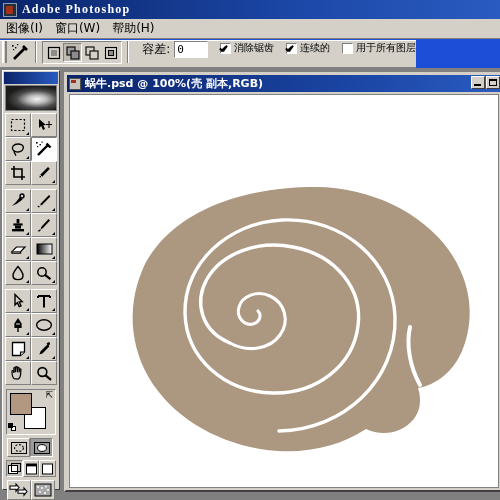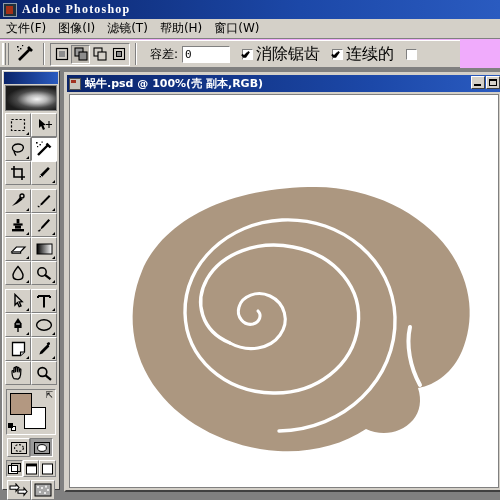--- a/index.html
+++ b/index.html
@@ -5,21 +5,21 @@
   html, body {
     margin: 0; padding: 0;
     width: 500px; height: 500px;
     overflow: hidden;
     background: #ffffff;
     font-family: "Liberation Sans", sans-serif;
   }
   #app {
     position: relative;
     width: 500px; height: 500px;
-    background: #f0abfc;
+    background: #1d4ed8;
     overflow: hidden;
   }
 
   
   .titlebar {
     position: absolute; left: 0; top: 0;
     width: 500px; height: 19px;
     background: linear-gradient(to right, #0a246a 0%, #1c48a8 60%, #2a5bc0 100%);
     display: flex; align-items: center;
   }
@@ -52,25 +52,25 @@
     font-size: 12px; color: #000;
     padding: 1px 6px 2px 6px;
     white-space: nowrap;
     cursor: default;
     font-family: "DejaVu Sans", sans-serif;
   }
 
   
   .optionsbar {
     position: absolute; left: 0; top: 40px;
-    width: 460px; height: 28px;
+    width: 416px; height: 28px;
     background: #d4d0c8;
     border-top: 1px solid #ffffff;
     border-bottom: 1px solid #808080;
-    display: flex; align-items: center;
+    display: flex; align-items: flex-start;
     box-sizing: border-box;
   }
   .grip {
     width: 7px; height: 22px; margin-left: 2px; margin-right: 3px;
     border-left: 1px solid #ffffff;
     border-right: 1px solid #808080;
     box-sizing: border-box;
   }
   .grip i {
     display: block; width: 3px; height: 22px;
@@ -130,21 +130,21 @@
     content: ""; position: absolute; left: 1px; top: 4px;
     width: 4px; height: 2px; border-left: 2px solid #000; border-bottom: 2px solid #000;
     transform: rotate(-45deg); transform-origin: left bottom;
   }
   .cbox.on::before {
     content: ""; position: absolute; left: 3px; top: 1px;
     width: 2px; height: 7px; background: #000;
     transform: rotate(35deg);
   }
   .opt-check span {
-    font-size: 16px; color: #000; font-family: Liberation Sans, sans-serif;
+    font-size: 10px; color: #000; font-family: Liberation Sans, sans-serif;
   }
 
   
   .workspace {
     position: absolute; left: 0; top: 68px;
     width: 500px; height: 432px;
     background: #808080;
   }
 
   
@@ -292,25 +292,23 @@
 <body>
 
 <div id="app">
 
   <div class="titlebar">
     <div class="app-icon"></div>
     <div class="app-title">Adobe Photoshop</div>
   </div>
 
   <div class="menubar">
-    <div class="menu-item">文件(F)</div>
     <div class="menu-item">图像(I)</div>
-    <div class="menu-item">滤镜(T)</div>
+    <div class="menu-item">窗口(W)</div>
     <div class="menu-item">帮助(H)</div>
-    <div class="menu-item">窗口(W)</div>
   </div>
 
   <div class="optionsbar">
     <div class="grip">
         <i></i>
       </div>
 
     <div class="tool-indicator">
       <svg width="20" height="20" viewBox="0 0 20 20">
         <line x1="4" y1="16" x2="15" y2="5" stroke="#000" stroke-width="2.6"></line>
@@ -363,20 +361,21 @@
       <span>消除锯齿</span>
     </div>
 
     <div class="opt-check">
       <span class="cbox on"></span>
       <span>连续的</span>
     </div>
 
     <div class="opt-check">
       <span class="cbox"></span>
+      <span>用于所有图层</span>
     </div>
   </div>
 
   <div class="workspace"></div>
 
   <div class="toolbox">
     <div class="tb-title"></div>
     <div class="tb-banner"></div>
 
     <div class="tb-grid">

